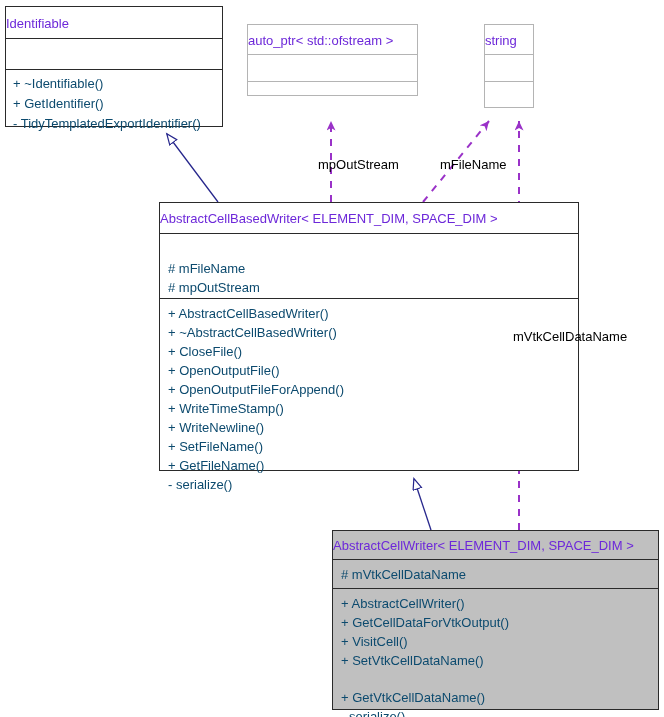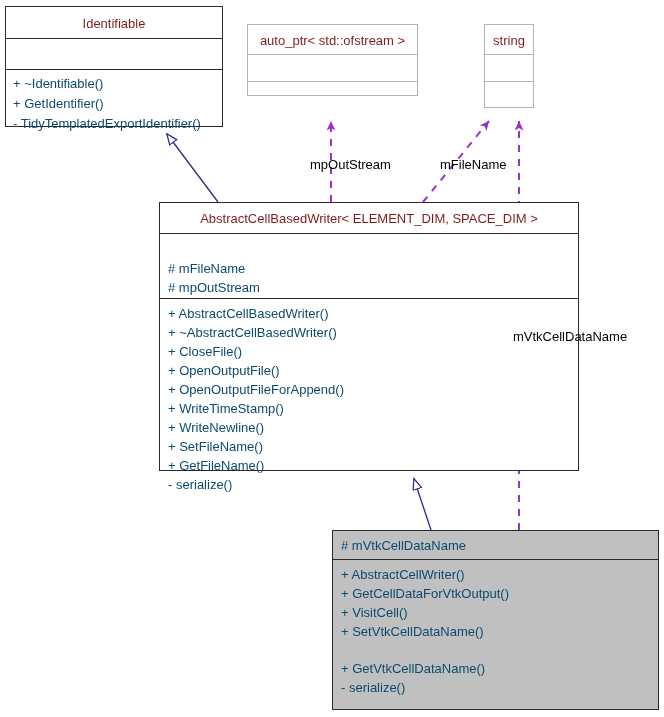--- a/index.html
+++ b/index.html
@@ -45,23 +45,23 @@
     box-sizing: border-box;
   }
   .sect.divider-strong {
     border-bottom: 1px solid #2a2a2a;
   }
   .sect.divider-weak {
     border-bottom: 1px solid #b4b4b4;
   }
 
   .cls-title {
-    text-align: center;
+    text-align: left;
     font-size: 13px;
-    color: #7f1d1d;
+    color: #6d28d9;
     white-space: nowrap;
     line-height: 1;
   }
 
   .memline {
     font-size: 13px;
     color: #0c4a6e;
     white-space: nowrap;
     line-height: 1;
   }
@@ -156,32 +156,35 @@
       <div class="memline" style="margin-bottom:6px;">+ OpenOutputFileForAppend()</div>
       <div class="memline" style="margin-bottom:6px;">+ WriteTimeStamp()</div>
       <div class="memline" style="margin-bottom:6px;">+ WriteNewline()</div>
       <div class="memline" style="margin-bottom:6px;">+ SetFileName()</div>
       <div class="memline" style="margin-bottom:6px;">+ GetFileName()</div>
       <div class="memline">- serialize()</div>
     </div>
   </div>
 
   <div class="umlbox gray" style="left:332px; top:530px; width:327px; height:180px;">
+    <div class="sect divider-strong" style="height:29px; padding-top:8px;">
+      <div class="cls-title">AbstractCellWriter&lt; ELEMENT_DIM, SPACE_DIM &gt;</div>
+    </div>
     <div class="sect divider-strong" style="height:29px; padding:8px 0 0 8px;">
       <div class="memline"># mVtkCellDataName</div>
     </div>
     <div class="sect" style="padding:8px 0 0 8px;">
       <div class="memline" style="margin-bottom:6px;">+ AbstractCellWriter()</div>
       <div class="memline" style="margin-bottom:6px;">+ GetCellDataForVtkOutput()</div>
       <div class="memline" style="margin-bottom:6px;">+ VisitCell()</div>
       <div class="memline" style="margin-bottom:24px;">+ SetVtkCellDataName()</div>
       <div class="memline" style="margin-bottom:6px;">+ GetVtkCellDataName()</div>
       <div class="memline">- serialize()</div>
     </div>
   </div>
 
-  <div class="edge-label" style="left:310px; top:158px;">mpOutStream</div>
+  <div class="edge-label" style="left:318px; top:158px;">mpOutStream</div>
 
   <div class="edge-label" style="left:440px; top:158px;">mFileName</div>
 
   <div class="edge-label" style="left:513px; top:330px;">mVtkCellDataName</div>
 
 </div>
 
 </body></html>

